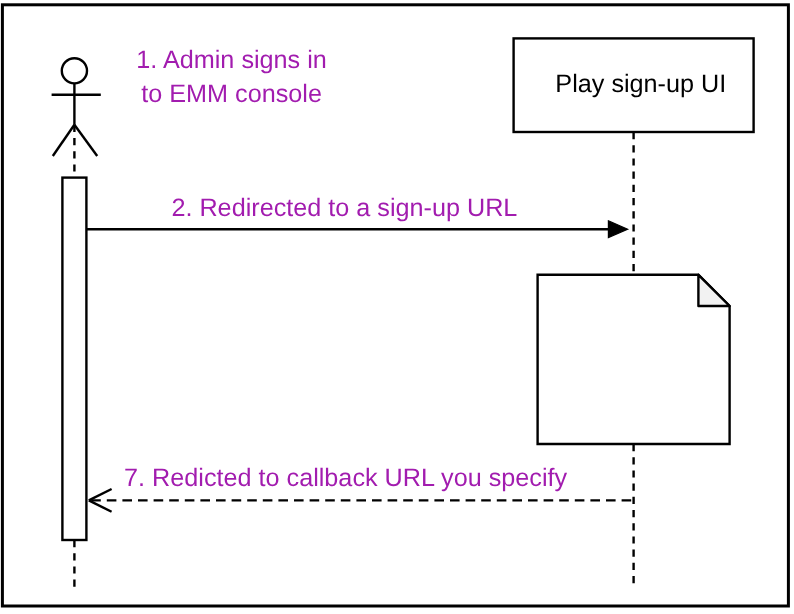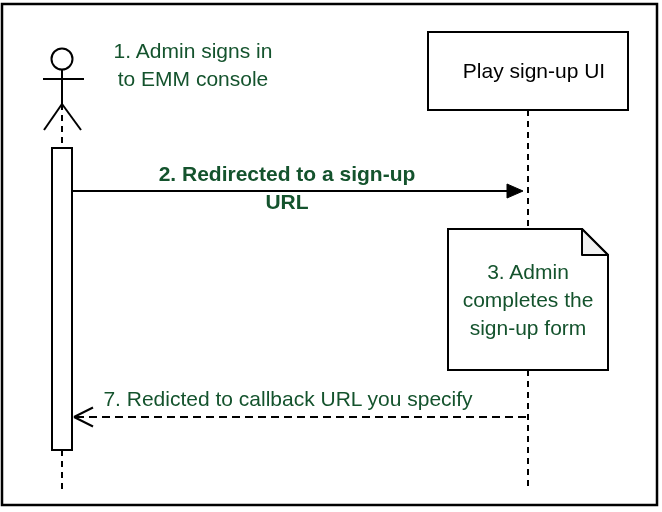--- a/index.html
+++ b/index.html
@@ -17,21 +17,21 @@
   }
   .canvas svg {
     position: absolute;
     left: 0;
     top: 0;
   }
   .label {
     position: absolute;
     font-size: 21px;
     line-height: 28px;
-    color: #14532d;
+    color: #a21caf;
     text-align: center;
     white-space: pre-line;
     pointer-events: none;
   }
   .participant-label {
     position: absolute;
     left: 428px;
     top: 32px;
     width: 212px;
     height: 78px;
@@ -78,21 +78,18 @@
     <line x1="76" y1="417" x2="528" y2="417" stroke="#000000" stroke-width="2" stroke-dasharray="8,5"></line>
     <line x1="74" y1="417" x2="93" y2="407.5" stroke="#000000" stroke-width="2"></line>
     <line x1="74" y1="417" x2="93" y2="426.5" stroke="#000000" stroke-width="2"></line>
   </svg>
 
   <div class="label" style="left:93px; top:37px; width:200px;">1. Admin signs in
 to EMM console</div>
 
   <div class="participant-label">Play sign-up UI</div>
 
-  <div class="label" style="left:137px; top:160px; width:300px;font-weight:bold;">2. Redirected to a sign-up URL</div>
+  <div class="label" style="left:137px; top:160px; width:300px;">2. Redirected to a sign-up URL</div>
 
-  <div class="label" style="left:448px; top:258px; width:160px;">3. Admin
-completes the
-sign-up form</div>
 
   <div class="label" style="left:88px; top:385px; width:400px;">7. Redicted to callback URL you specify</div>
 
 </div>
 
 </body></html>

